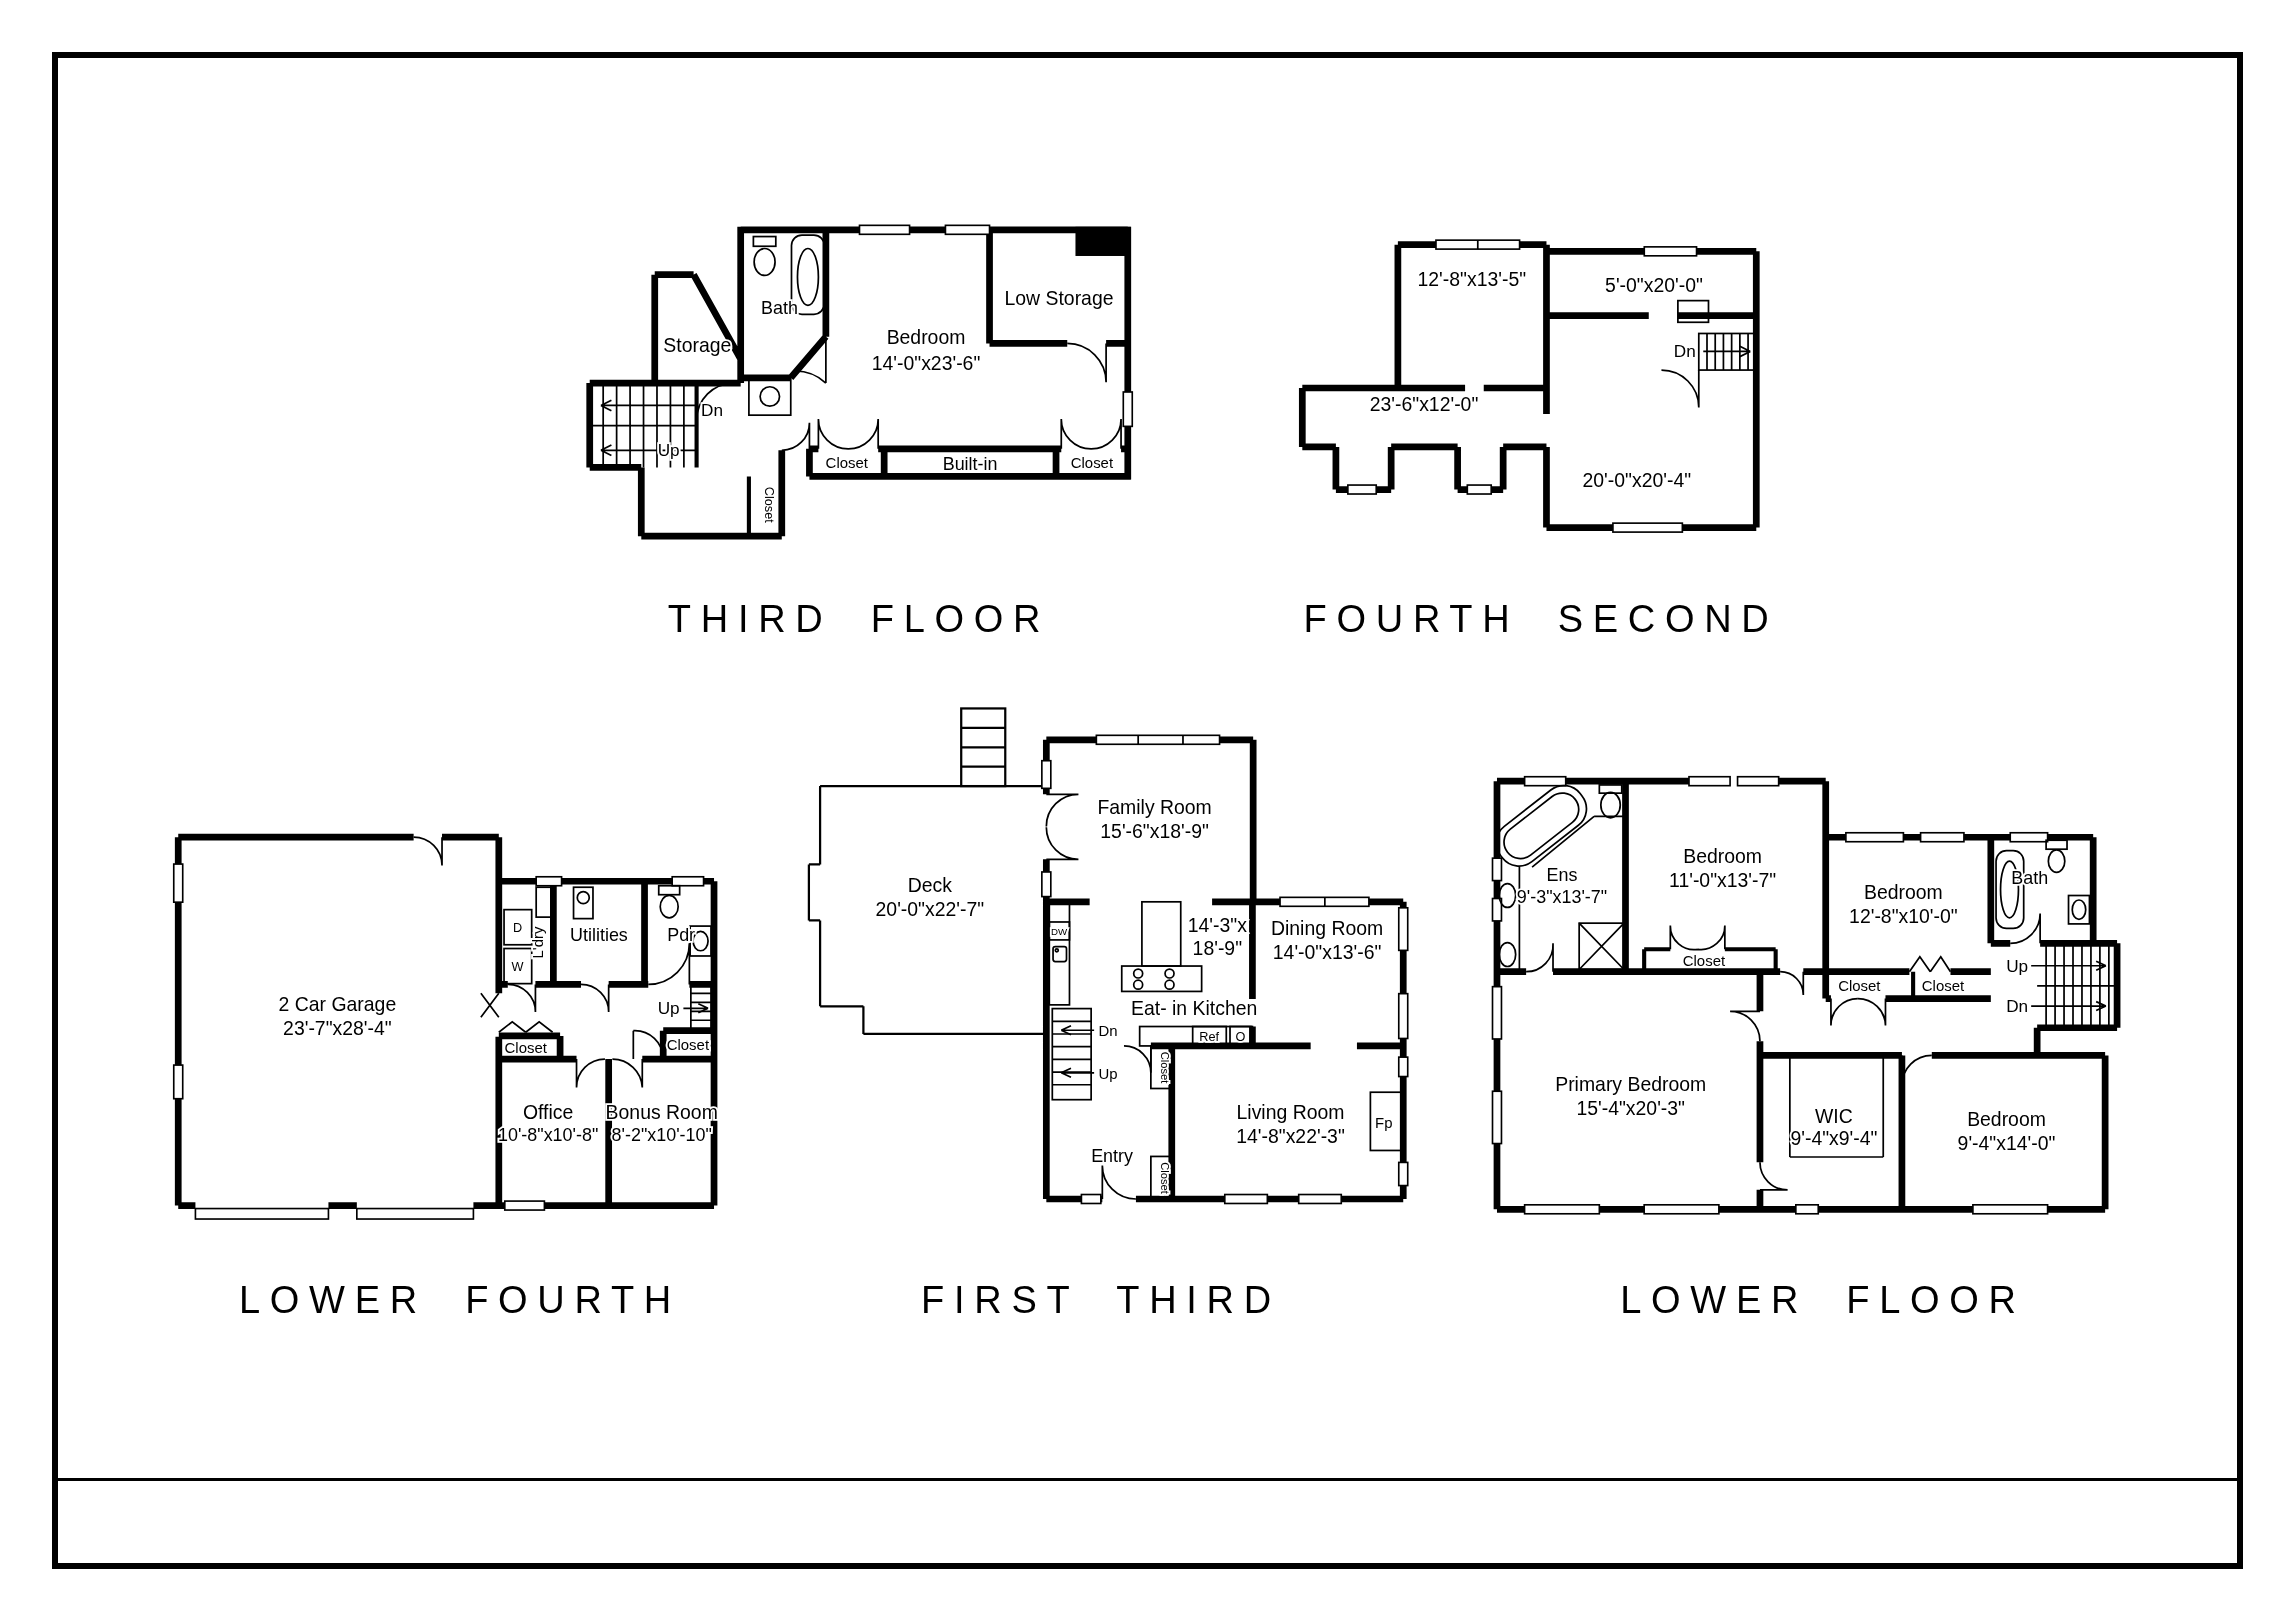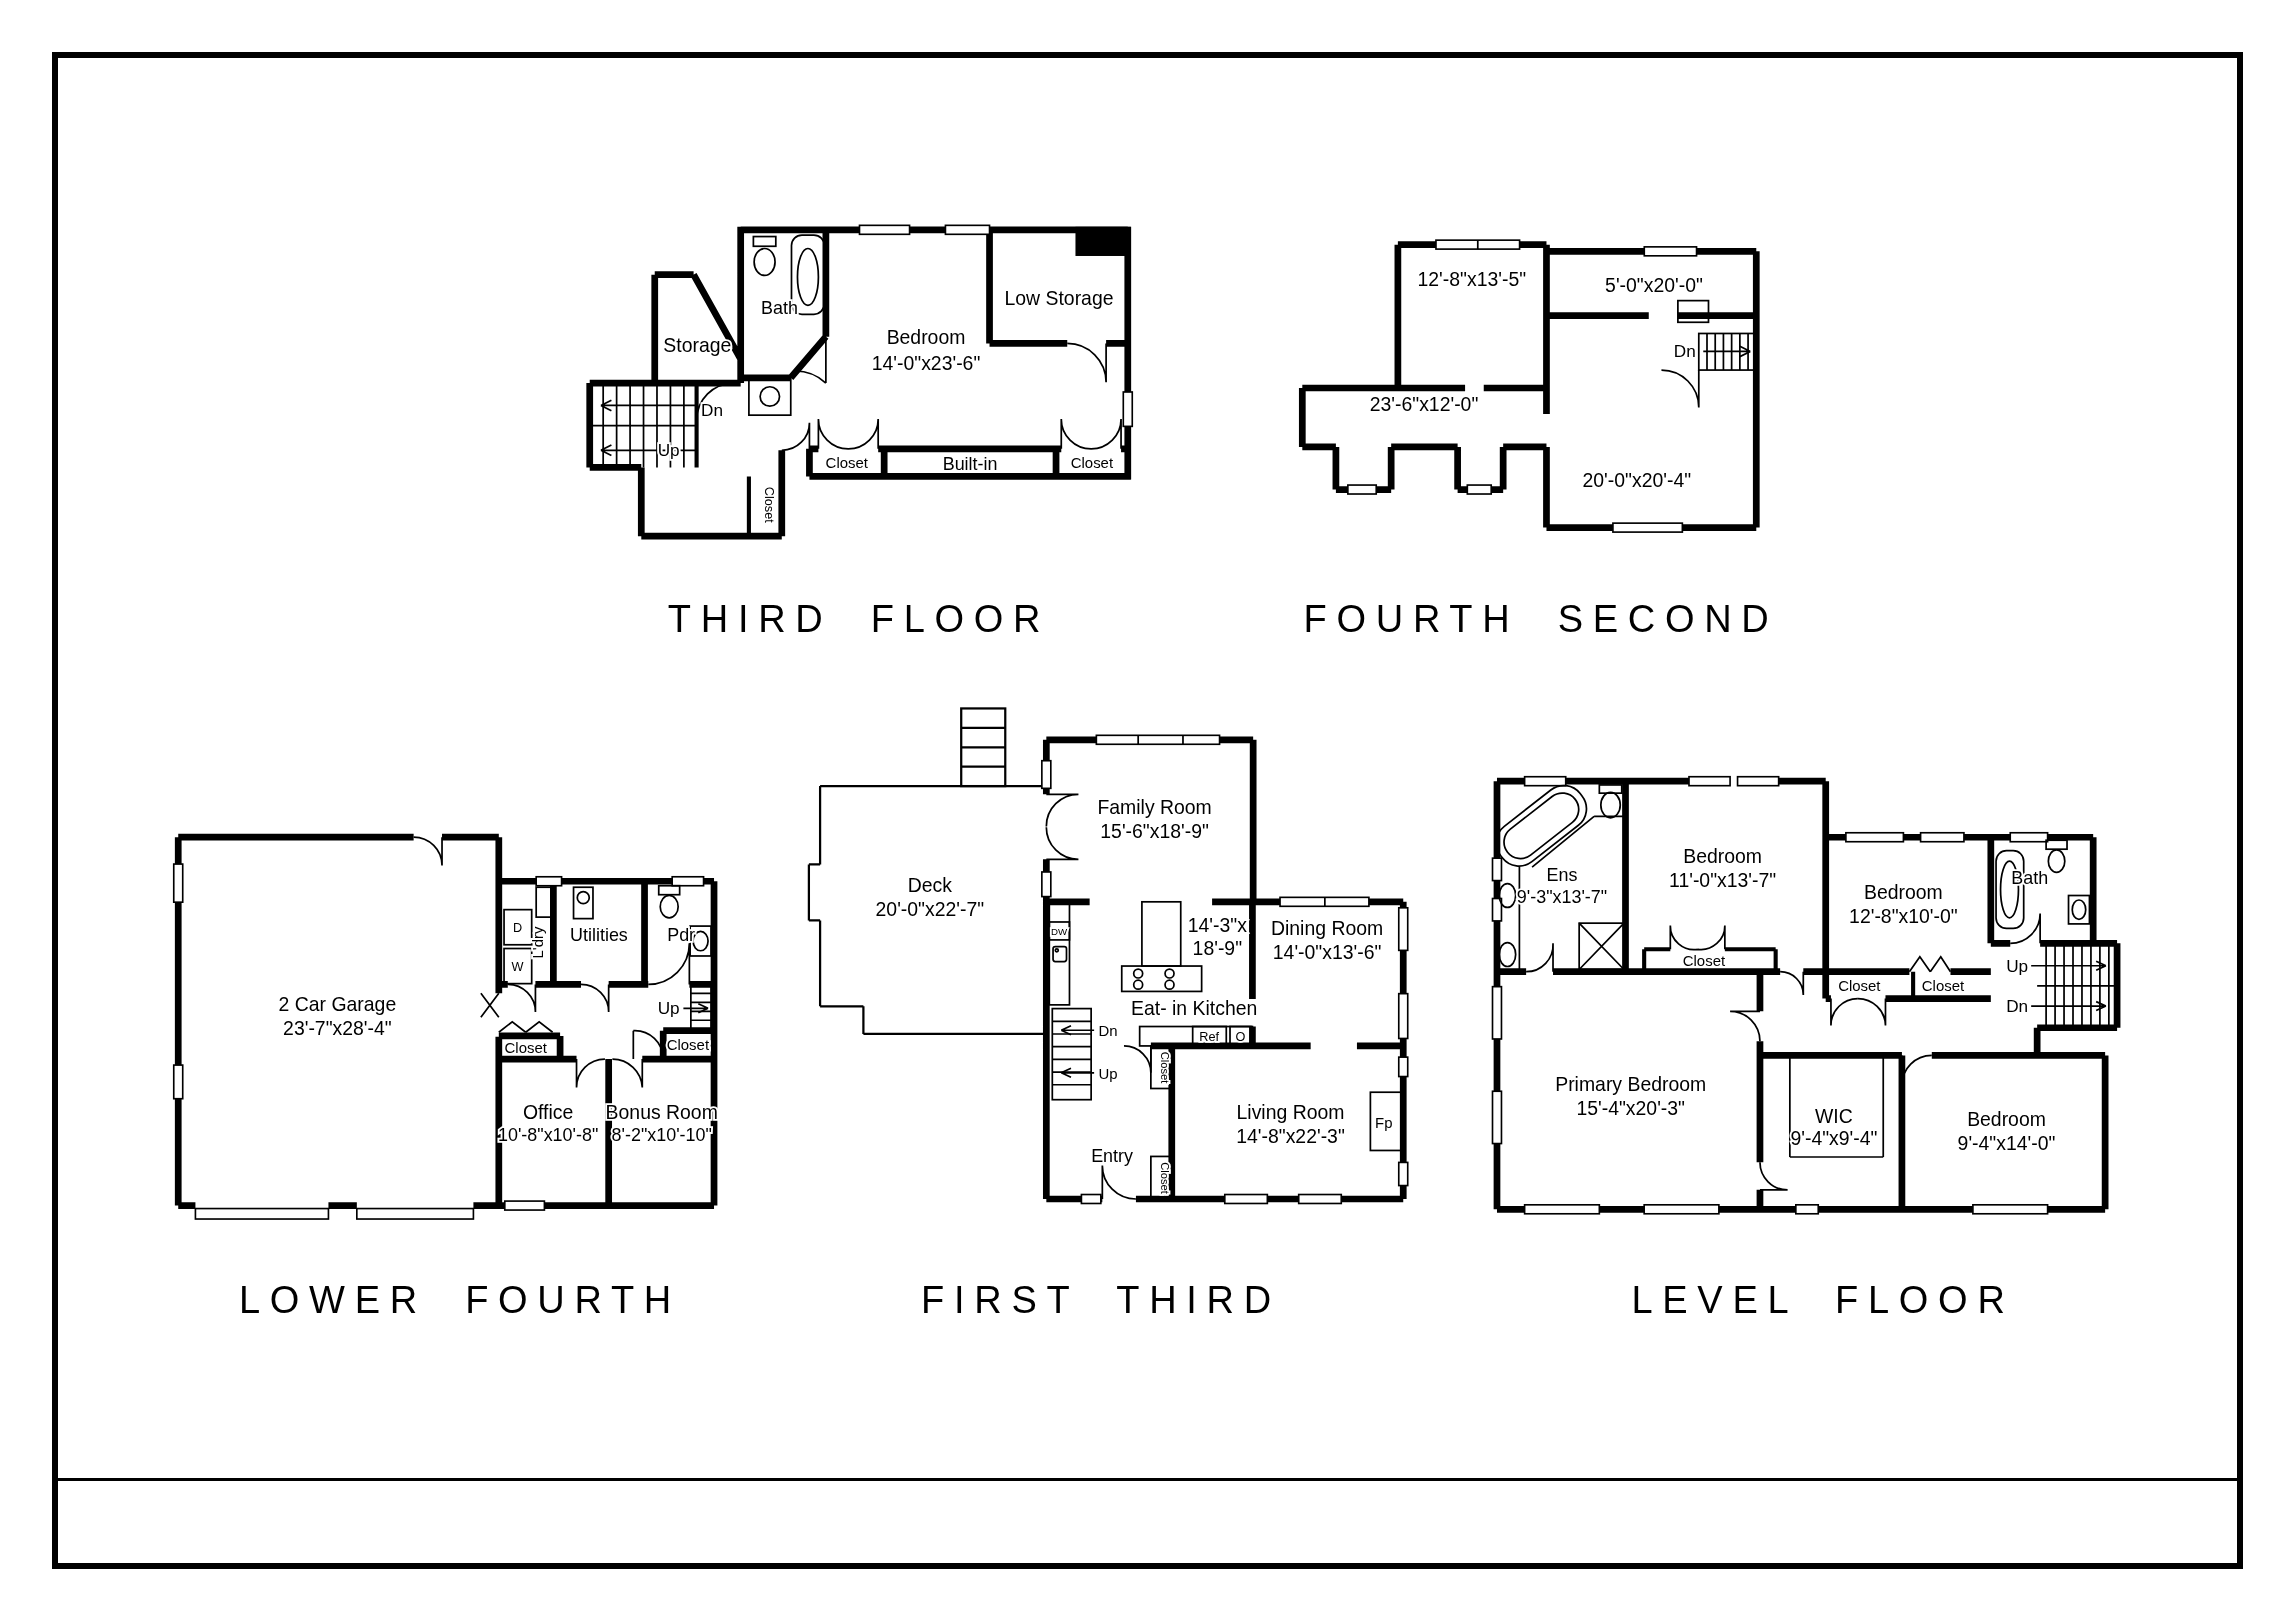--- a/index.html
+++ b/index.html
@@ -386,15 +386,15 @@
       <text x="464" y="502">9'-4"x9'-4"</text>
       <text x="695" y="476">Bedroom</text>
       <text x="695" y="508">9'-4"x14'-0"</text>
     </g>
   </svg>
 
   <div class="floor-title" style="left:859px;top:598px">THIRD FLOOR</div>
   <div class="floor-title" style="left:1541px;top:598px">FOURTH SECOND</div>
   <div class="floor-title" style="left:460px;top:1279px">LOWER FOURTH</div>
   <div class="floor-title" style="left:1101px;top:1279px">FIRST THIRD</div>
-  <div class="floor-title" style="left:1823px;top:1279px">LEVEL FLOOR</div>
+  <div class="floor-title" style="left:1823px;top:1279px">LOWER FLOOR</div>
 </div>
 
 
 </body></html>

